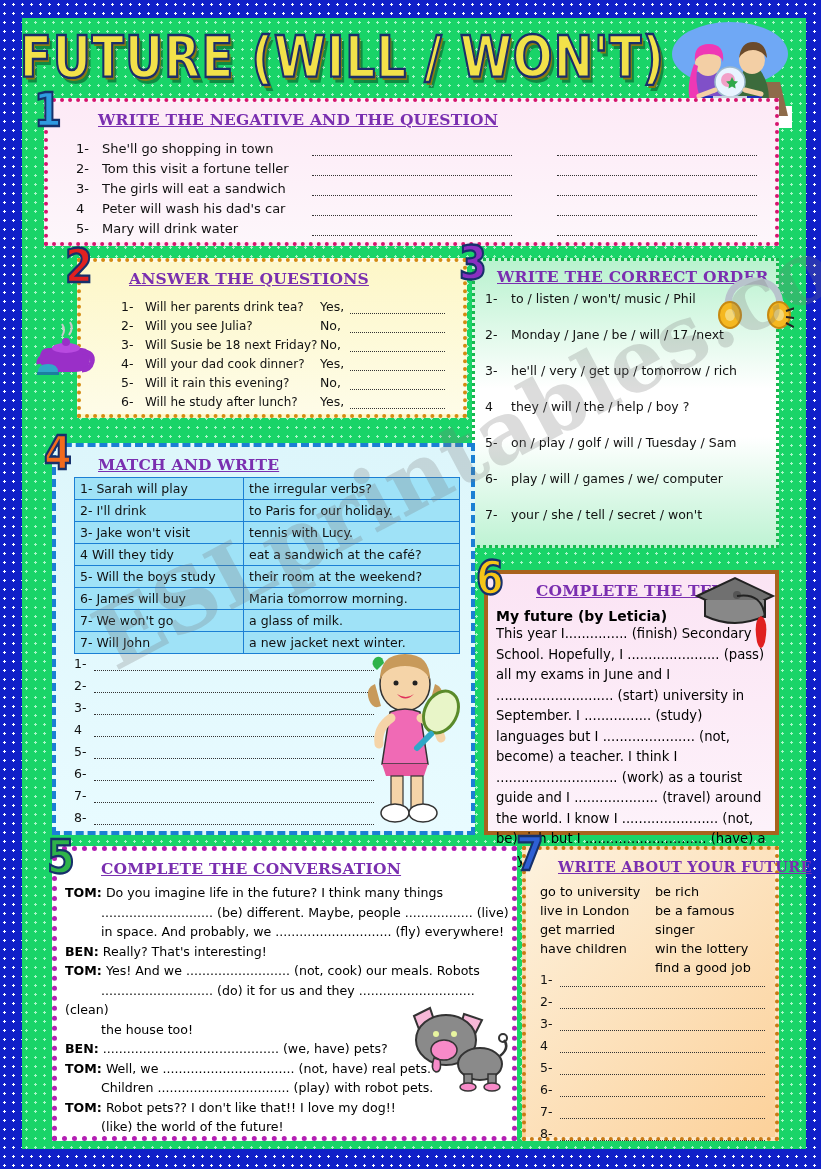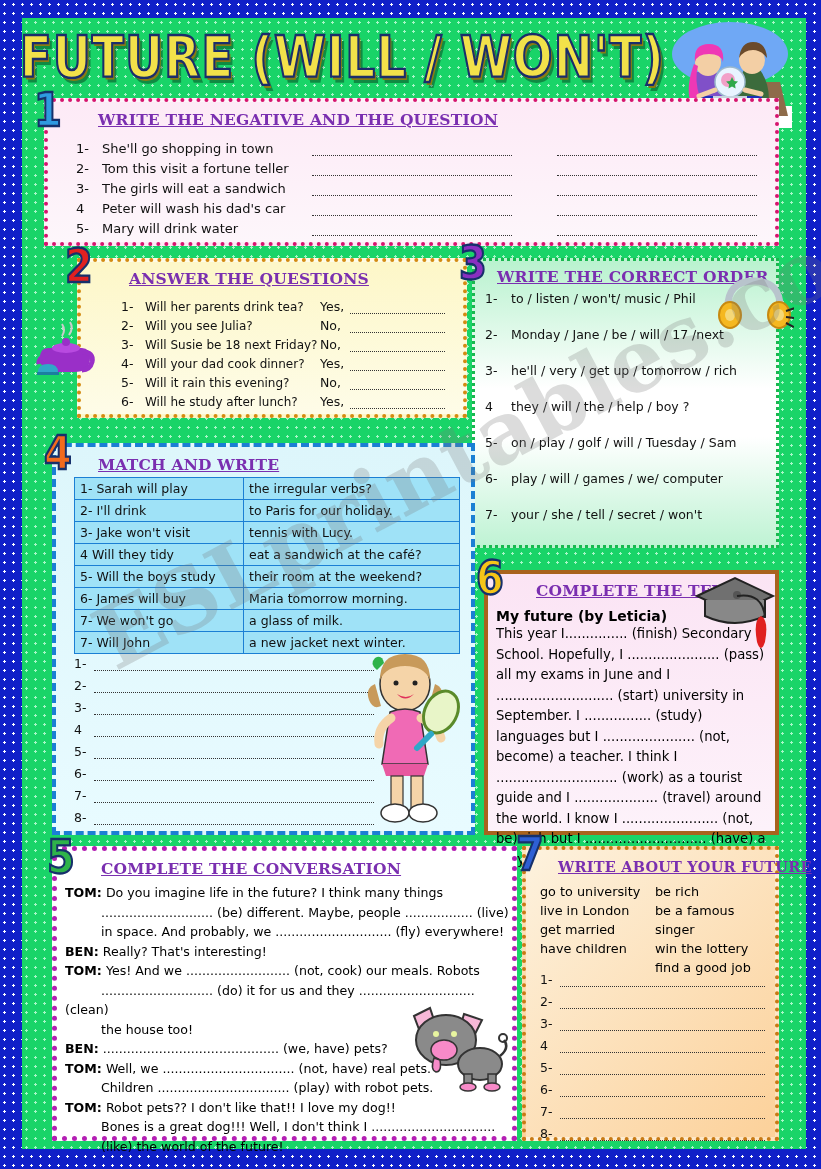--- a/index.html
+++ b/index.html
@@ -428,21 +428,20 @@
         <div><span class="ind"></span>&nbsp;............................ (be) different.  Maybe, people .................  (live)</div>
         <div><span class="ind"></span>&nbsp;in space. And probably, we ............................. (fly) everywhere!</div>
         <div><span class="spk">BEN:</span> Really? That's interesting!</div>
         <div><span class="spk">TOM:</span> Yes! And we  .......................... (not, cook) our meals. Robots</div>
         <div><span class="ind"></span>&nbsp;............................  (do) it for us and they ............................. (clean)</div>
         <div><span class="ind"></span>&nbsp;the house too!</div>
         <div><span class="spk">BEN:</span> ............................................ (we, have) pets?</div>
         <div><span class="spk">TOM:</span> Well, we ................................. (not, have) real pets.</div>
         <div><span class="ind"></span>&nbsp;Children ................................. (play) with robot pets.</div>
         <div><span class="spk">TOM:</span> Robot pets?? I don't like that!! I love my dog!!</div>
-        <div><span class="ind"></span>&nbsp;Bones is a great dog!!! Well, I don't think I ...............................</div>
         <div><span class="ind"></span>&nbsp;(like) the world of the future!</div>
       </div>
     <svg class="robodog" viewBox="0 0 108 86">
       <path d="M12 10 l16 -8 6 18 -16 6z" fill="#f7b8d8" stroke="#333" stroke-width="2"></path>
       <path d="M62 8 l18 6 -8 16 -14 -8z" fill="#f7b8d8" stroke="#333" stroke-width="2"></path>
       <ellipse cx="44" cy="34" rx="30" ry="25" fill="#8a8a8a" stroke="#333" stroke-width="2"></ellipse>
       <circle cx="34" cy="28" r="3" fill="#e8f5a0"></circle>
       <circle cx="52" cy="28" r="3" fill="#e8f5a0"></circle>
       <ellipse cx="42" cy="44" rx="13" ry="10" fill="#f78ac8" stroke="#333" stroke-width="1.5"></ellipse>
       <path d="M32 52 q-4 12 2 14 q6 0 4 -12z" fill="#f78ac8" stroke="#333" stroke-width="1.5"></path>

